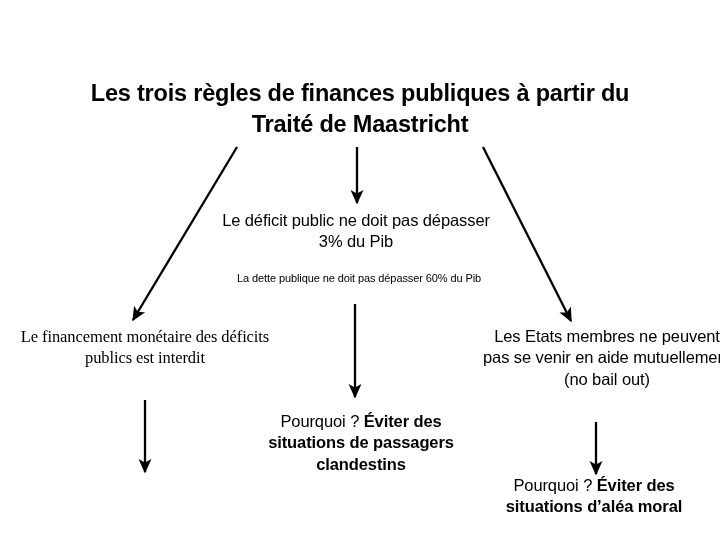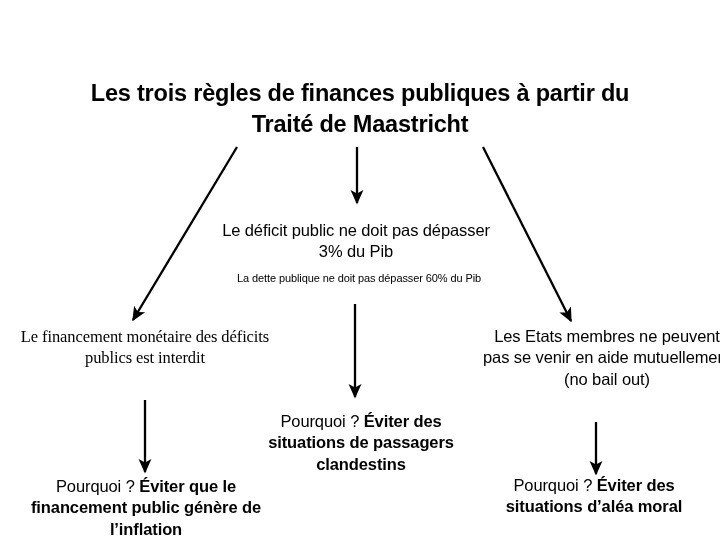--- a/index.html
+++ b/index.html
@@ -38,21 +38,21 @@
     left: 60px;
     top: 52px;
     width: 600px;
     font-size: 23.5px;
     font-weight: bold;
     line-height: 1.32;
     letter-spacing: -0.2px;
   }
   #rule-deficit {
     left: 222px;
-    top: 194px;
+    top: 184px;
     width: 268px;
     font-size: 16.5px;
   }
   #rule-dette {
     left: 228px;
     top: 245px;
     width: 262px;
     font-size: 11px;
   }
   #rule-financement {
@@ -117,23 +117,20 @@
   <div class="txt" id="title">Les trois règles de finances publiques à partir du Traité de Maastricht</div>
 
   <div class="txt" id="rule-deficit">Le déficit public ne doit pas dépasser 3% du Pib</div>
 
   <div class="txt" id="rule-dette">La dette publique ne doit pas dépasser 60% du Pib</div>
 
   <div class="txt" id="rule-financement">Le financement monétaire des déficits publics est interdit</div>
 
   <div class="txt" id="rule-etats">Les Etats membres ne peuvent pas se venir en aide mutuellement (no bail out)</div>
 
-  <div class="txt" id="why-inflation">
-    <span>Pourquoi ? </span><span class="why-b">Éviter que le financement public génère de l’inflation</span>
-  </div>
 
   <div class="txt" id="why-passagers">
     <span>Pourquoi ? </span><span class="why-b">Éviter des situations de passagers clandestins</span>
   </div>
 
   <div class="txt" id="why-alea">
     <span>Pourquoi ? </span><span class="why-b">Éviter des situations d’aléa moral</span>
   </div>
 
 </div>

